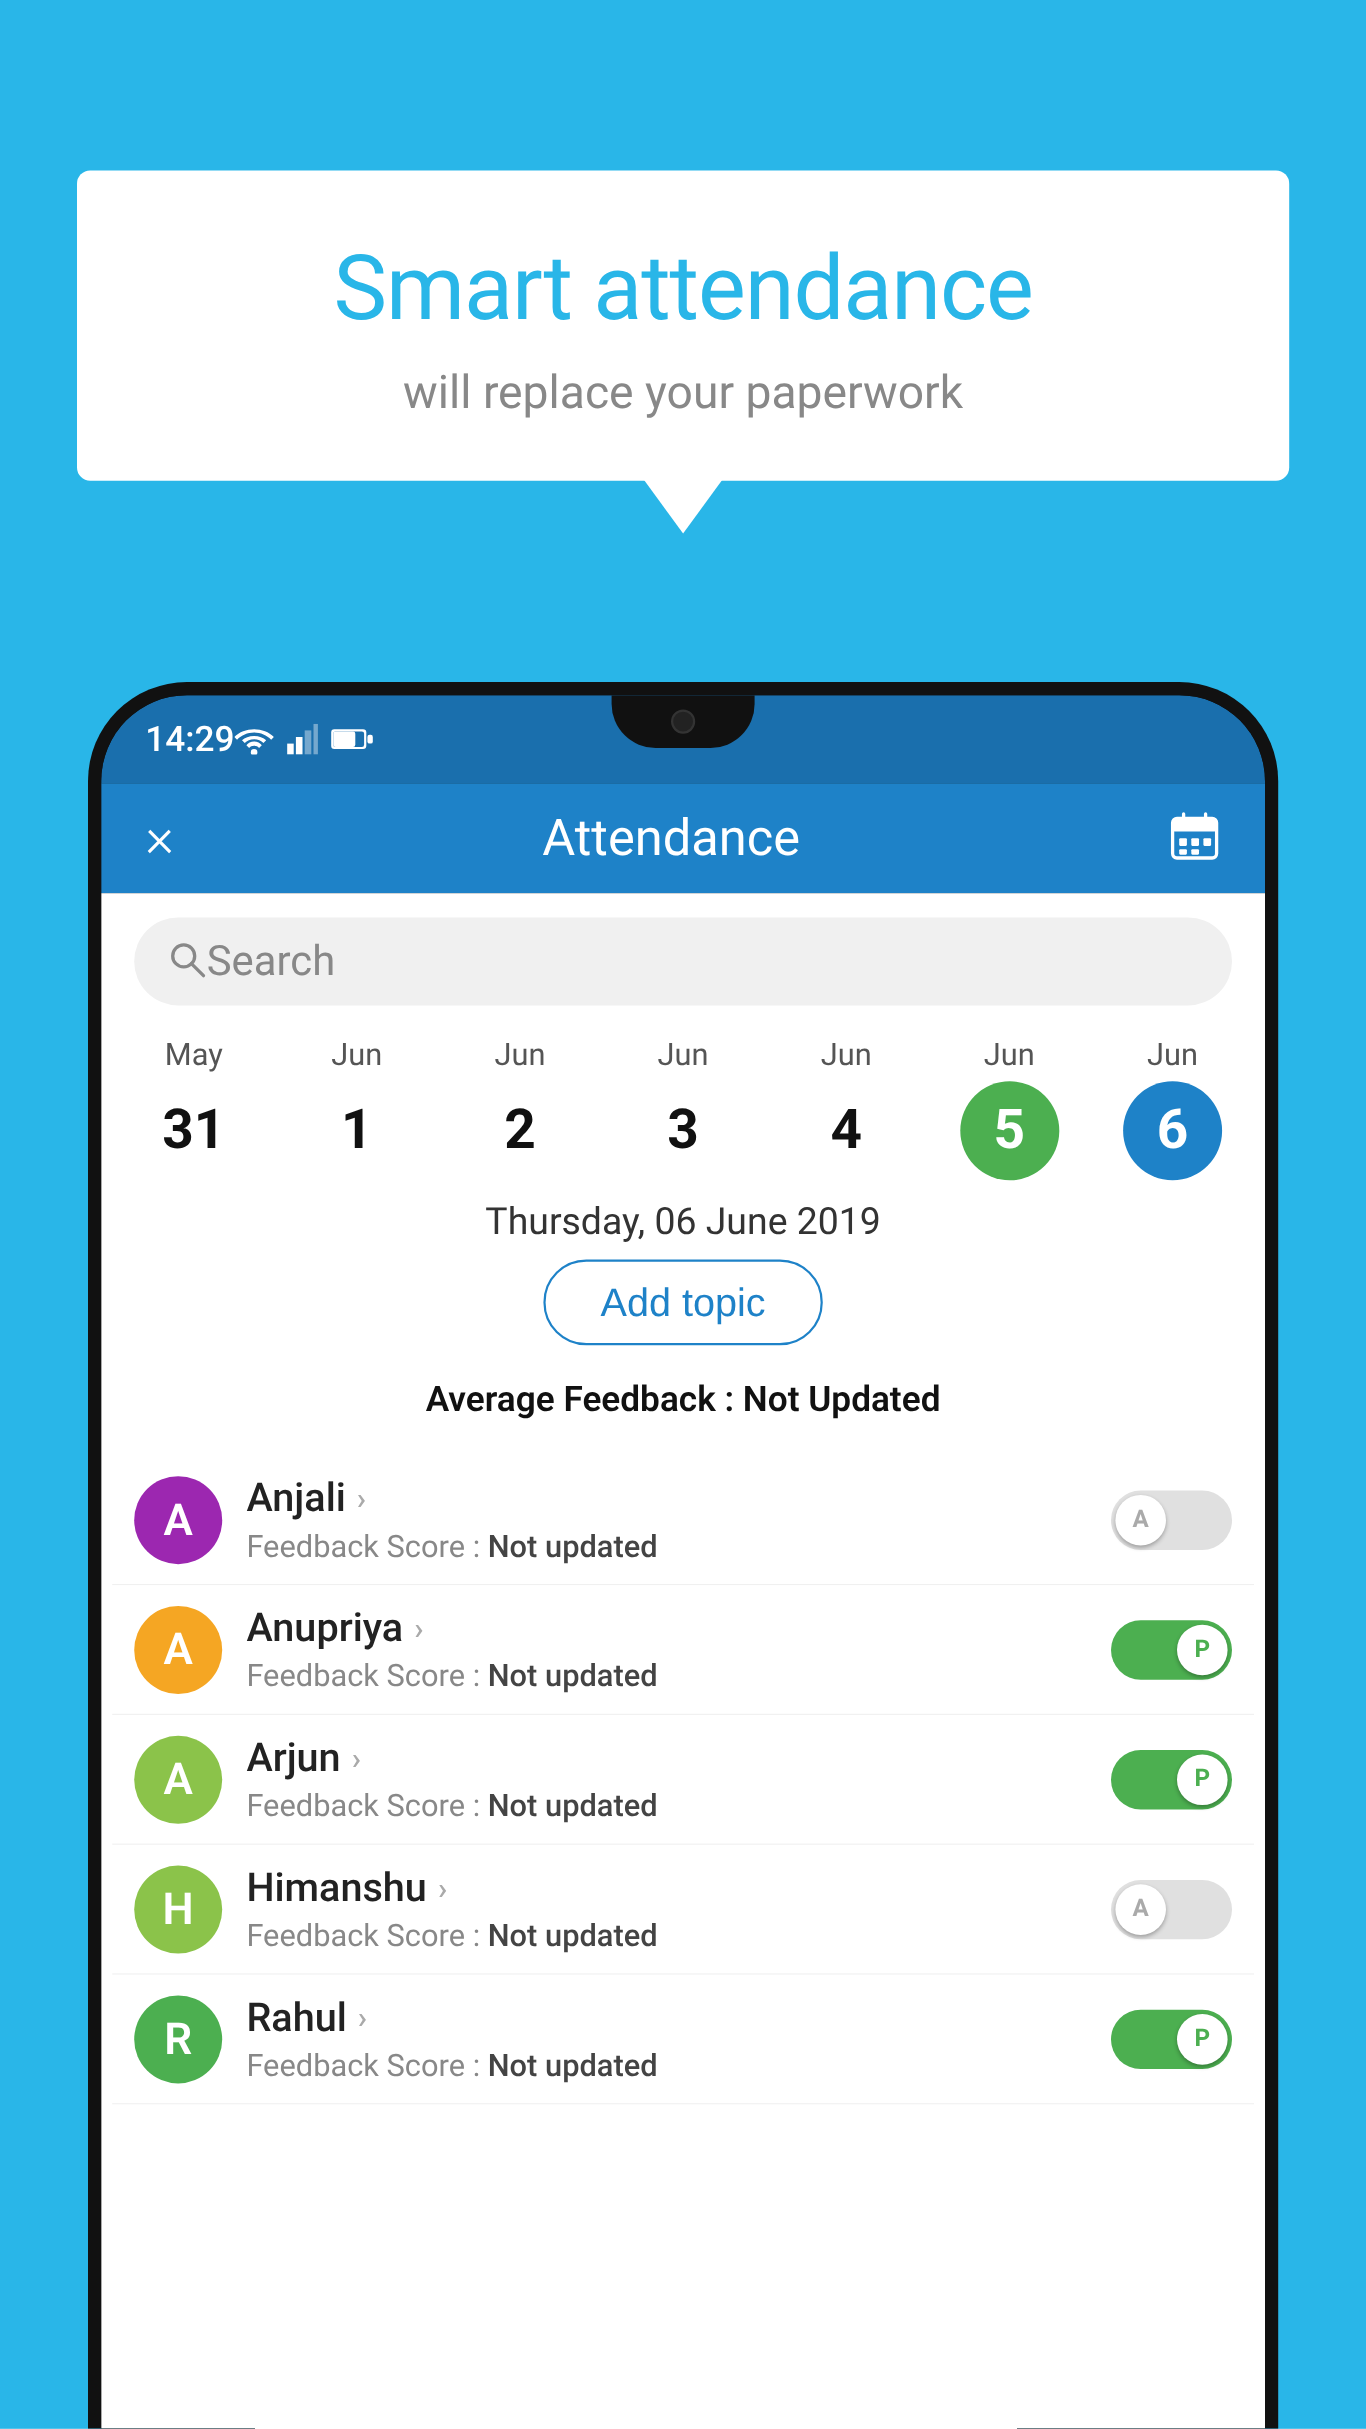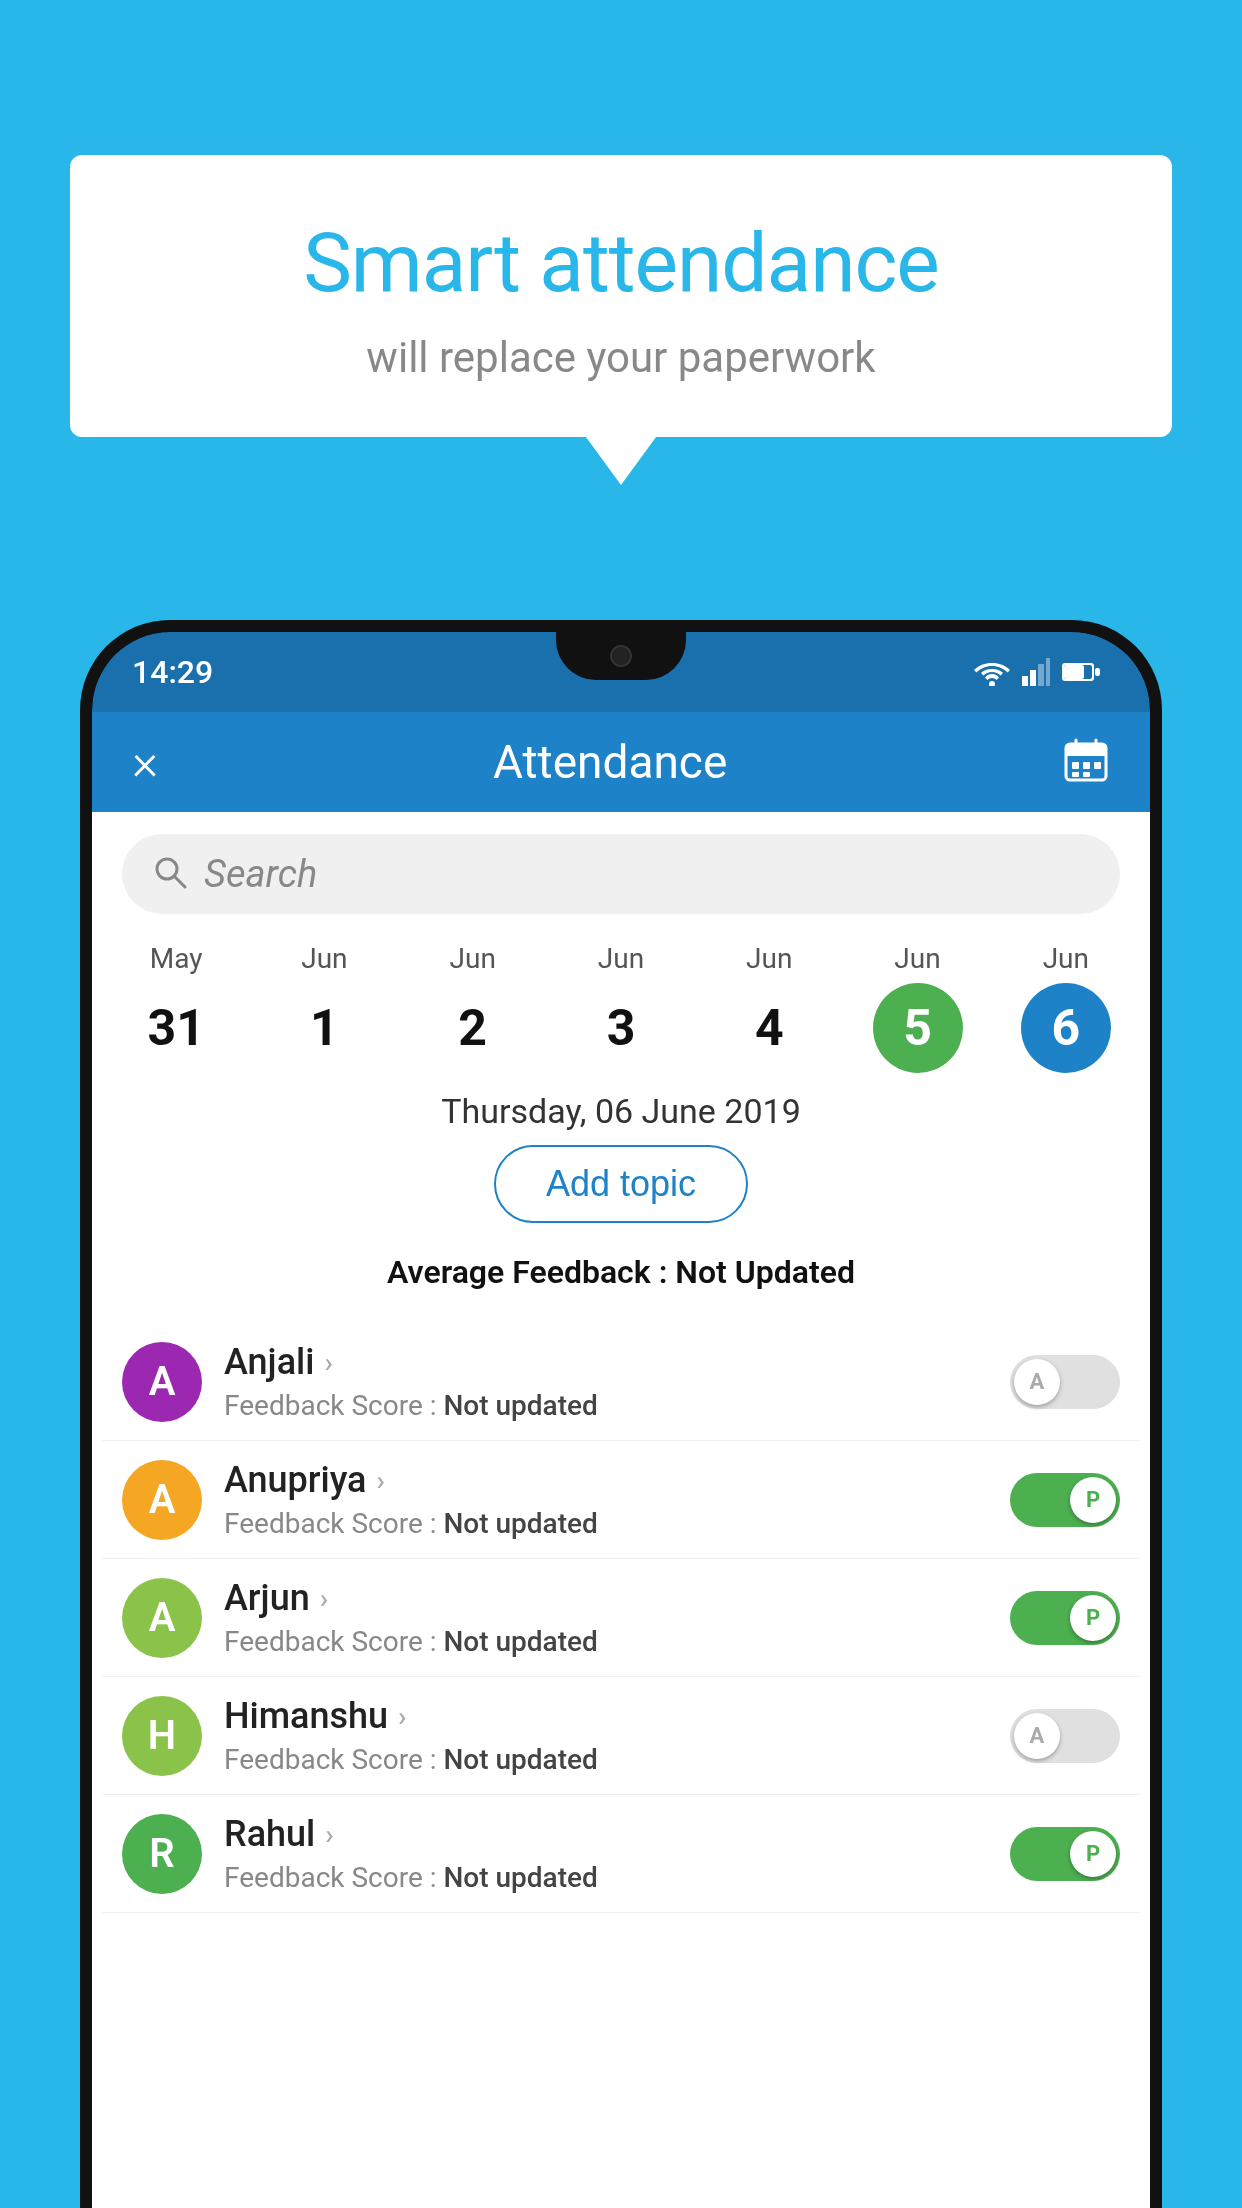--- a/index.html
+++ b/index.html
@@ -79,21 +79,20 @@
       border-radius: 78px 78px 0 0;
       overflow: hidden;
     }
 
     
     .status-bar {
       background: #1a6fad;
       height: 80px;
       display: flex;
       align-items: center;
-      justify-content: space-between;
       padding: 0 50px 0 40px;
       position: relative;
       z-index: 10;
       border-radius: 78px 78px 0 0;
     }
 
     .status-time {
       color: white;
       font-size: 32px;
       font-weight: 500;
@@ -164,22 +163,20 @@
     }
 
     
     .search-bar {
       margin: 22px 30px 18px;
       background: #f0f0f0;
       border-radius: 40px;
       padding: 18px 30px;
       display: flex;
       align-items: center;
-      gap: 16px;
-      font-style: italic;
     }
 
     .search-text {
       color: #888;
       font-size: 38px;
     }
 
     
     .calendar-strip {
       display: flex;

